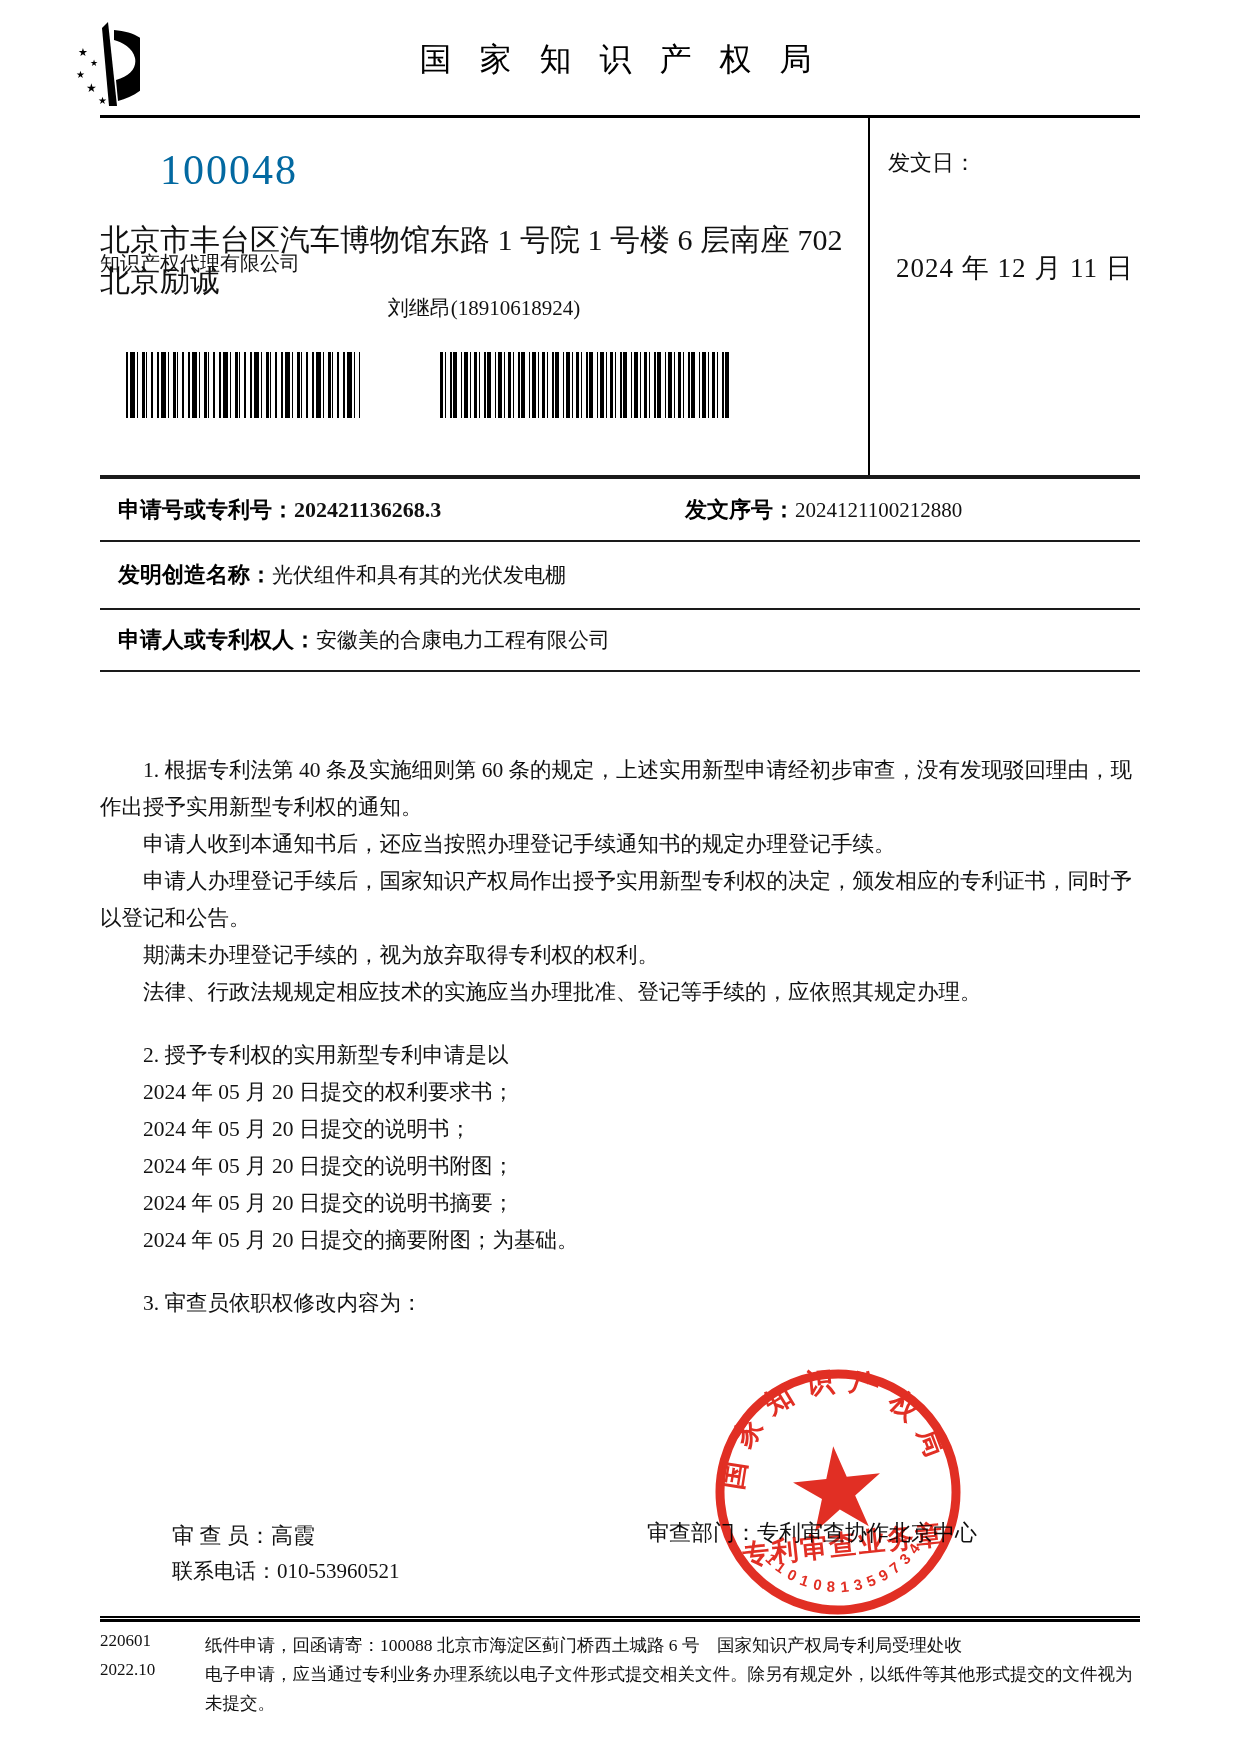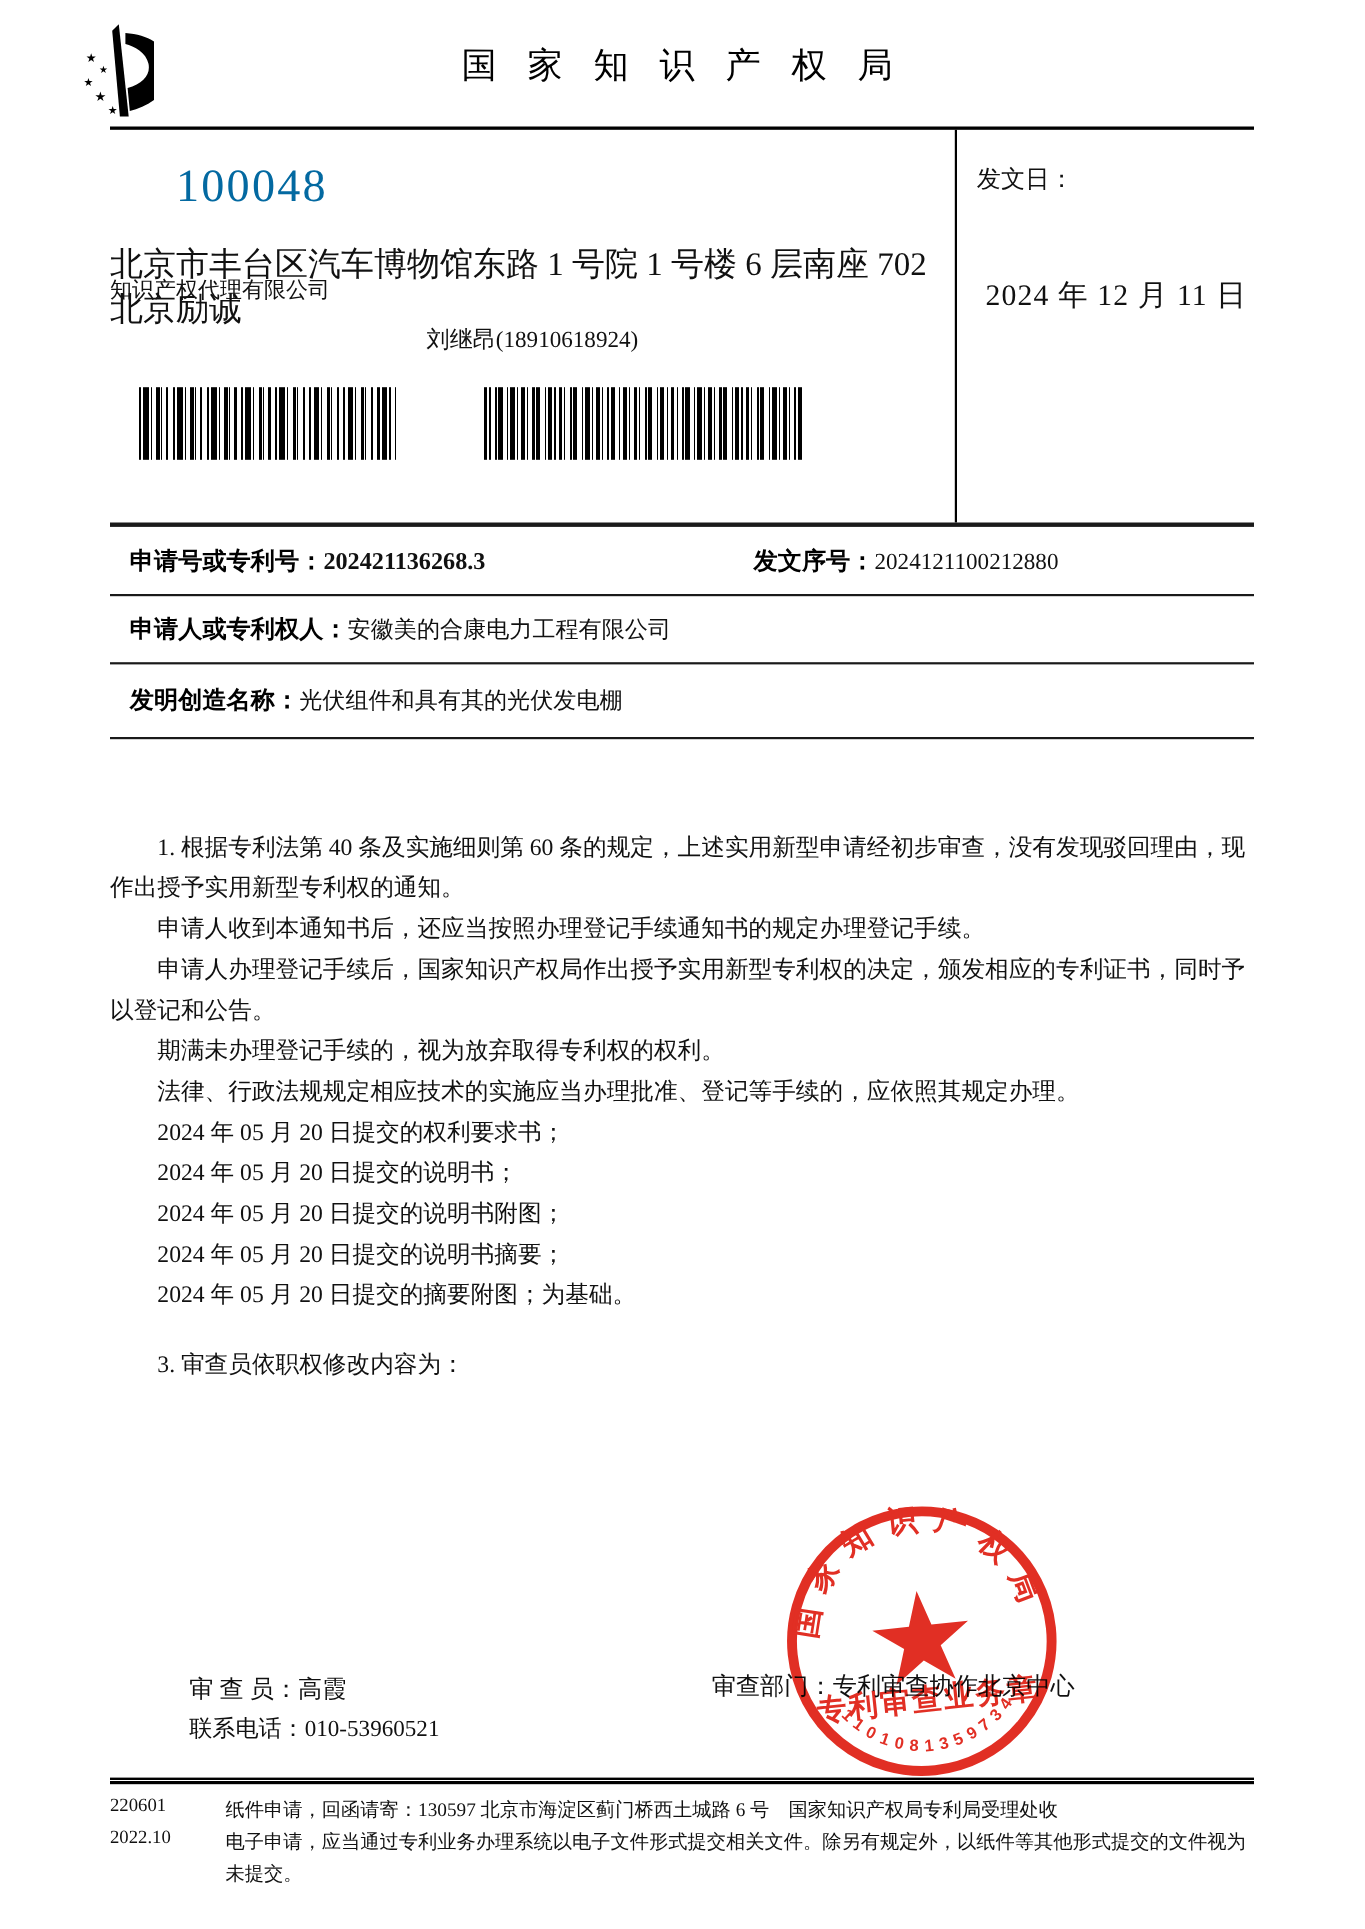--- a/index.html
+++ b/index.html
@@ -102,38 +102,39 @@
 
   <div class="abs tbl">
     <div class="trow first r1">
       <div class="cell c-left">
         <span class="lab">申请号或专利号：</span><span class="val val-strong">202421136268.3</span>
       </div>
       <div class="cell c-right">
         <span class="lab">发文序号：</span><span class="val">2024121100212880</span>
       </div>
     </div>
+    <div class="trow r3">
+      <div class="cell c-left">
+        <span class="lab">发明创造名称：</span><span class="val">光伏组件和具有其的光伏发电棚</span>
+      </div>
+    </div>
     <div class="trow r2">
       <div class="cell c-left">
         <span class="lab">申请人或专利权人：</span><span class="val">安徽美的合康电力工程有限公司</span>
-      </div>
-    </div>
-    <div class="trow r3">
-      <div class="cell c-left">
-        <span class="lab">发明创造名称：</span><span class="val">光伏组件和具有其的光伏发电棚</span>
       </div>
     </div>
   </div>
 
   <div class="abs body-text">
     <p>1. 根据专利法第 40 条及实施细则第 60 条的规定，上述实用新型申请经初步审查，没有发现驳回理由，现作出授予实用新型专利权的通知。</p>
     <p>申请人收到本通知书后，还应当按照办理登记手续通知书的规定办理登记手续。</p>
     <p>申请人办理登记手续后，国家知识产权局作出授予实用新型专利权的决定，颁发相应的专利证书，同时予以登记和公告。</p>
     <p>期满未办理登记手续的，视为放弃取得专利权的权利。</p>
     <p>法律、行政法规规定相应技术的实施应当办理批准、登记等手续的，应依照其规定办理。</p>
+    <p class="gap">2. 授予专利权的实用新型专利申请是以</p>
     <p>2024 年 05 月 20 日提交的权利要求书；</p>
     <p>2024 年 05 月 20 日提交的说明书；</p>
     <p>2024 年 05 月 20 日提交的说明书附图；</p>
     <p>2024 年 05 月 20 日提交的说明书摘要；</p>
     <p>2024 年 05 月 20 日提交的摘要附图；为基础。</p>
     <p class="gap">3. 审查员依职权修改内容为：</p>
   </div>
 
   <div class="abs sig-examiner">
     <span>审 查 员：</span><span>高霞</span>
@@ -160,17 +161,17 @@
       <text font-size="15" font-weight="bold" letter-spacing="6" font-family="Liberation Sans, sans-serif">
         <textPath href="#sealBotArc" startOffset="50%" text-anchor="middle">1101081359734</textPath>
       </text>
     </g>
   </svg>
 
   <div class="abs footer-rule"></div>
   <div class="abs foot-code1">220601</div>
   <div class="abs foot-code2">2022.10</div>
   <div class="abs foot-note">
-    <p>纸件申请，回函请寄：130597  北京市海淀区蓟门桥西土城路 6 号　国家知识产权局专利局受理处收</p>
+    <p>纸件申请，回函请寄：100088  北京市海淀区蓟门桥西土城路 6 号　国家知识产权局专利局受理处收</p>
     <p>电子申请，应当通过专利业务办理系统以电子文件形式提交相关文件。除另有规定外，以纸件等其他形式提交的文件视为未提交。</p>
   </div>
 
 </div>
 
 </body></html>

